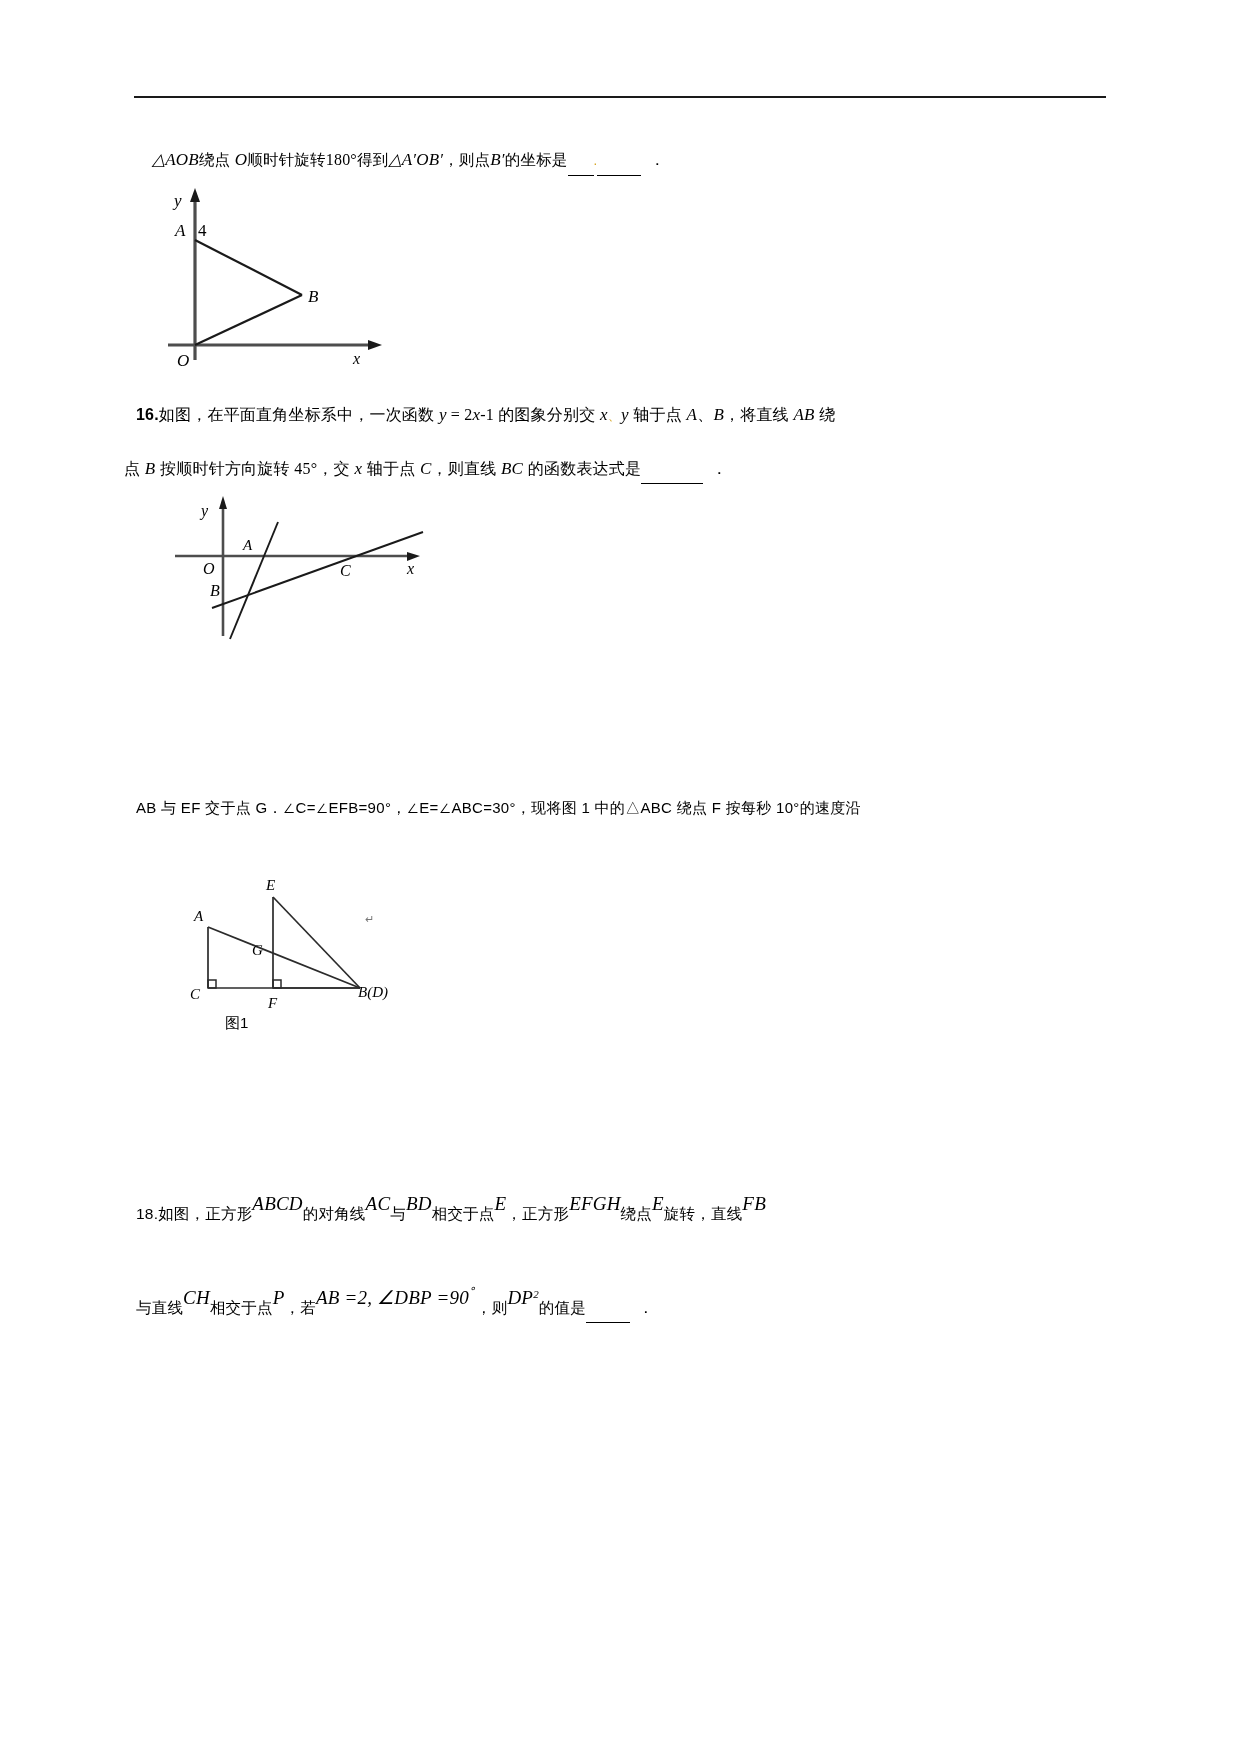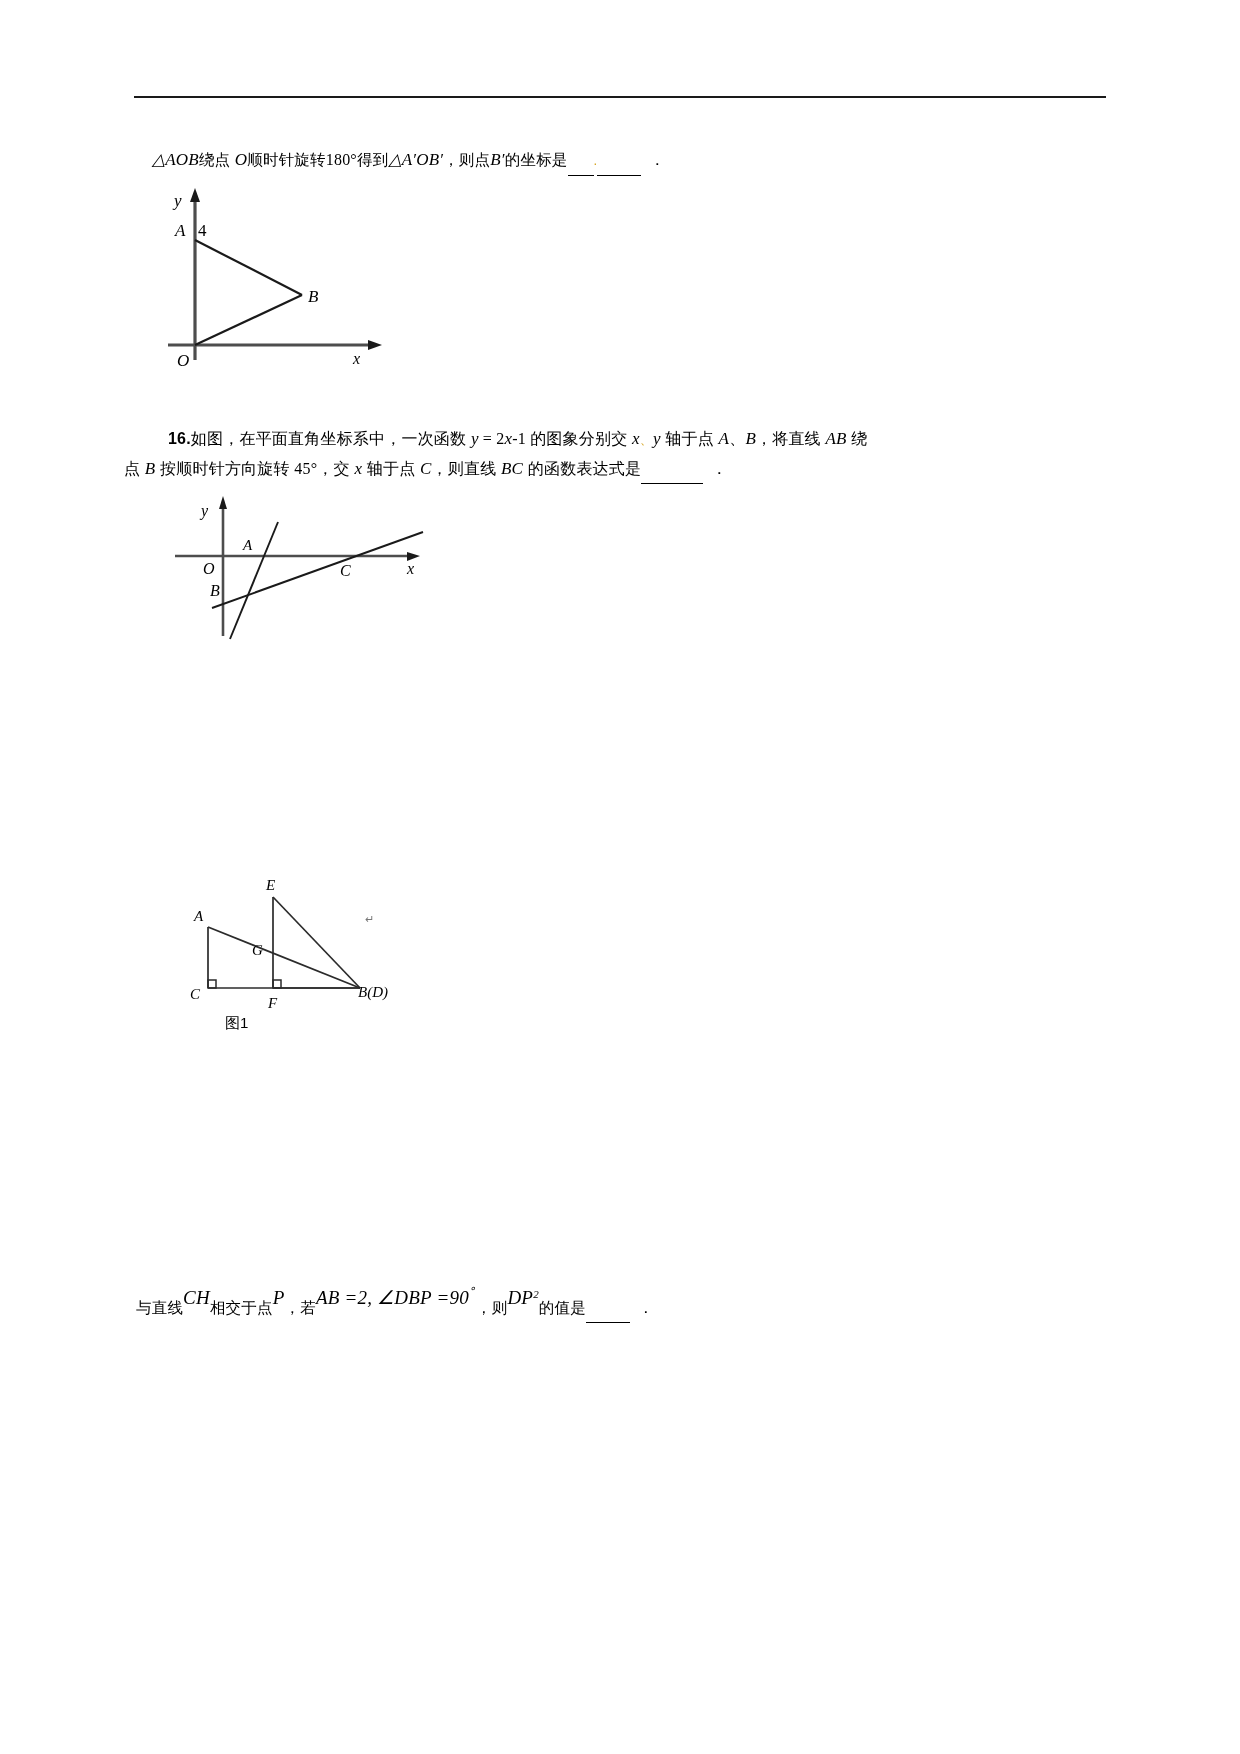--- a/index.html
+++ b/index.html
@@ -109,21 +109,21 @@
 
       <text x="25" y="58" font-family="Liberation Serif, serif" font-style="italic" font-size="17" fill="#000">A</text>
       <text x="48" y="58" font-family="Liberation Serif, serif" font-size="17" fill="#000">4</text>
       <text x="158" y="124" font-family="Liberation Serif, serif" font-style="italic" font-size="17" fill="#000">B</text>
       <text x="27" y="188" font-family="Liberation Serif, serif" font-style="italic" font-size="17" fill="#000">O</text>
       <text x="203" y="186" font-family="Liberation Serif, serif" font-style="italic" font-size="16" fill="#000">x</text>
       <text x="24" y="28" font-family="Liberation Serif, serif" font-style="italic" font-size="17" fill="#000">y</text>
     </svg>
   </div>
 
-  <div class="txt" style="left:136px; top:424px; font-size:16px;margin-left:32px;">
+  <div class="txt" style="left:136px; top:400px; font-size:16px;">
     <span class="q-num">16.</span><span>如图，在平面直角坐标系中，一次函数 </span><span class="serif-i" style="font-size:17px;">y</span><span class="serif"> = 2</span><span class="serif-i" style="font-size:17px;">x</span><span class="serif">-1 </span><span>的图象分别交 </span><span class="serif-i" style="font-size:17px;">x</span><span class="dot-mark">、</span><span class="serif-i" style="font-size:17px;">y</span><span> 轴于点 </span><span class="serif-i" style="font-size:17px;">A</span><span>、</span><span class="serif-i" style="font-size:17px;">B</span><span>，将直线 </span><span class="serif-i" style="font-size:17px;">AB</span><span> 绕</span>
   </div>
 
   <div class="txt" style="left:124px; top:454px; font-size:16px;">
     <span>点 </span><span class="serif-i" style="font-size:17px;">B</span><span> 按顺时针方向旋转 </span><span class="serif">45°</span><span>，交 </span><span class="serif-i" style="font-size:17px;">x</span><span> 轴于点 </span><span class="serif-i" style="font-size:17px;">C</span><span>，则直线 </span><span class="serif-i" style="font-size:17px;">BC</span><span> 的函数表达式是</span><span class="blank fill-lg"></span><span class="serif" style="margin-left:8px;">．</span>
   </div>
 
   <div class="figure" style="left:155px; top:484px;">
     <svg width="290" height="160" viewBox="0 0 290 160">
 
@@ -139,20 +139,23 @@
 
       <text x="46" y="32" font-family="Liberation Serif, serif" font-style="italic" font-size="16" fill="#000">y</text>
       <text x="48" y="90" font-family="Liberation Serif, serif" font-style="italic" font-size="16" fill="#000">O</text>
       <text x="88" y="66" font-family="Liberation Serif, serif" font-style="italic" font-size="15" fill="#000">A</text>
       <text x="55" y="112" font-family="Liberation Serif, serif" font-style="italic" font-size="16" fill="#000">B</text>
       <text x="185" y="92" font-family="Liberation Serif, serif" font-style="italic" font-size="16" fill="#000">C</text>
       <text x="252" y="90" font-family="Liberation Serif, serif" font-style="italic" font-size="16" fill="#000">x</text>
     </svg>
   </div>
 
+  <div class="txt q17" style="left:136px; top:793px;">
+    <span>AB 与 EF 交于点 G．∠C=∠EFB=90°，∠E=∠ABC=30°，现将图 1 中的△ABC 绕点 F 按每秒 10°的速度沿</span>
+  </div>
 
   <div class="figure" style="left:160px; top:875px;">
     <svg width="320" height="165" viewBox="0 0 320 165">
 
       <line x1="113" y1="22" x2="113" y2="113" stroke="#2b2b2b" stroke-width="1.7"></line>
       <line x1="113" y1="22" x2="200" y2="113" stroke="#2b2b2b" stroke-width="1.7"></line>
       <line x1="113" y1="113" x2="200" y2="113" stroke="#2b2b2b" stroke-width="1.7"></line>
 
       <line x1="48" y1="52" x2="48" y2="113" stroke="#2b2b2b" stroke-width="1.7"></line>
       <line x1="48" y1="52" x2="200" y2="113" stroke="#2b2b2b" stroke-width="1.7"></line>
@@ -165,18 +168,21 @@
       <text x="34" y="46" font-family="Liberation Serif, serif" font-style="italic" font-size="15" fill="#000">A</text>
       <text x="92" y="80" font-family="Liberation Serif, serif" font-style="italic" font-size="15" fill="#000">G</text>
       <text x="30" y="124" font-family="Liberation Serif, serif" font-style="italic" font-size="15" fill="#000">C</text>
       <text x="108" y="133" font-family="Liberation Serif, serif" font-style="italic" font-size="15" fill="#000">F</text>
       <text x="198" y="122" font-family="Liberation Serif, serif" font-style="italic" font-size="15" fill="#000">B(D)</text>
       <text x="65" y="153" font-family="Liberation Sans, sans-serif" font-size="15" fill="#000">图1</text>
       <text x="205" y="48" font-family="Liberation Sans, sans-serif" font-size="11" fill="#777">↵</text>
     </svg>
   </div>
 
+  <div class="txt" style="left:136px; top:1198px; font-size:15.5px;">
+    <span>18.</span><span>如图，正方形</span><span class="mathfrag">ABCD</span><span>的对角线</span><span class="mathfrag">AC</span><span>与</span><span class="mathfrag">BD</span><span>相交于点</span><span class="mathfrag">E</span><span>，正方形</span><span class="mathfrag">EFGH</span><span>绕点</span><span class="mathfrag">E</span><span>旋转，直线</span><span class="mathfrag">FB</span>
+  </div>
 
   <div class="txt" style="left:136px; top:1288px; font-size:15.5px;">
     <span>与直线</span><span class="mathfrag">CH</span><span>相交于点</span><span class="mathfrag">P</span><span>，若</span><span class="mathfrag">AB =2, ∠DBP =90</span><span class="mathfrag sup" style="top:-15px;">∘</span><span>，则</span><span class="mathfrag">DP</span><span class="mathfrag sup">2</span><span>的值是</span><span class="blank fill-md"></span><span class="serif" style="margin-left:8px;">．</span>
   </div>
 
 </div>
 
 </body></html>

